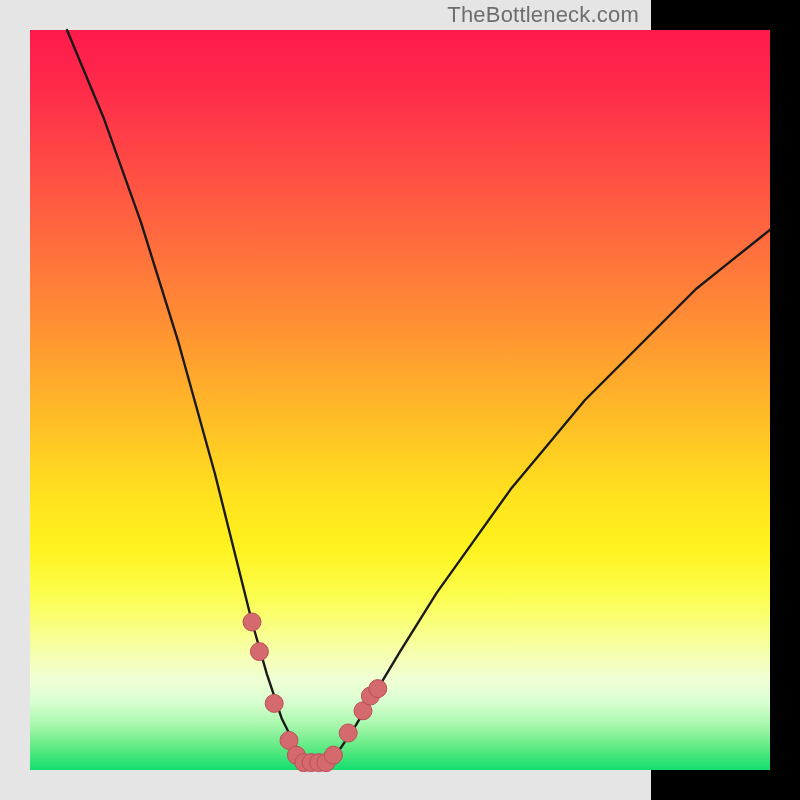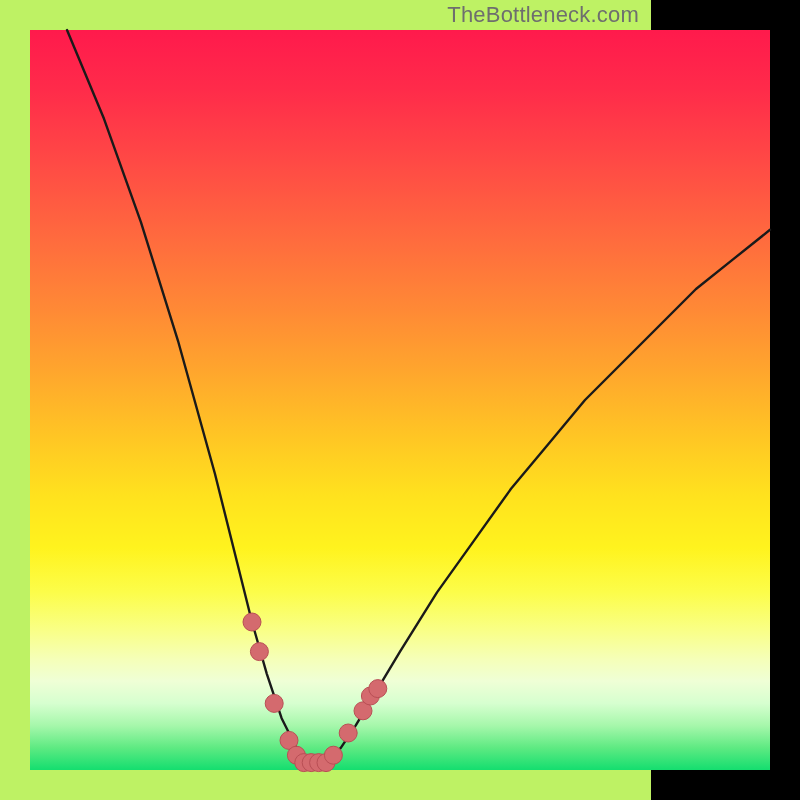--- a/index.html
+++ b/index.html
@@ -8,21 +8,21 @@
     width: 800px;
     height: 800px;
     background: #000;
     font-family: Arial, Helvetica, sans-serif;
     overflow: hidden;
   }
   .frame {
     position: relative;
     width: 651px;
     height: 800px;
-    background: #bef264;
+    background: #e5e5e5;
   }
   .watermark {
     position: absolute;
     top: 2px;
     right: 12px;
     color: #6e6e6e;
     font-size: 22px;
     font-weight: 500;
     letter-spacing: 0.2px;
     z-index: 20;

